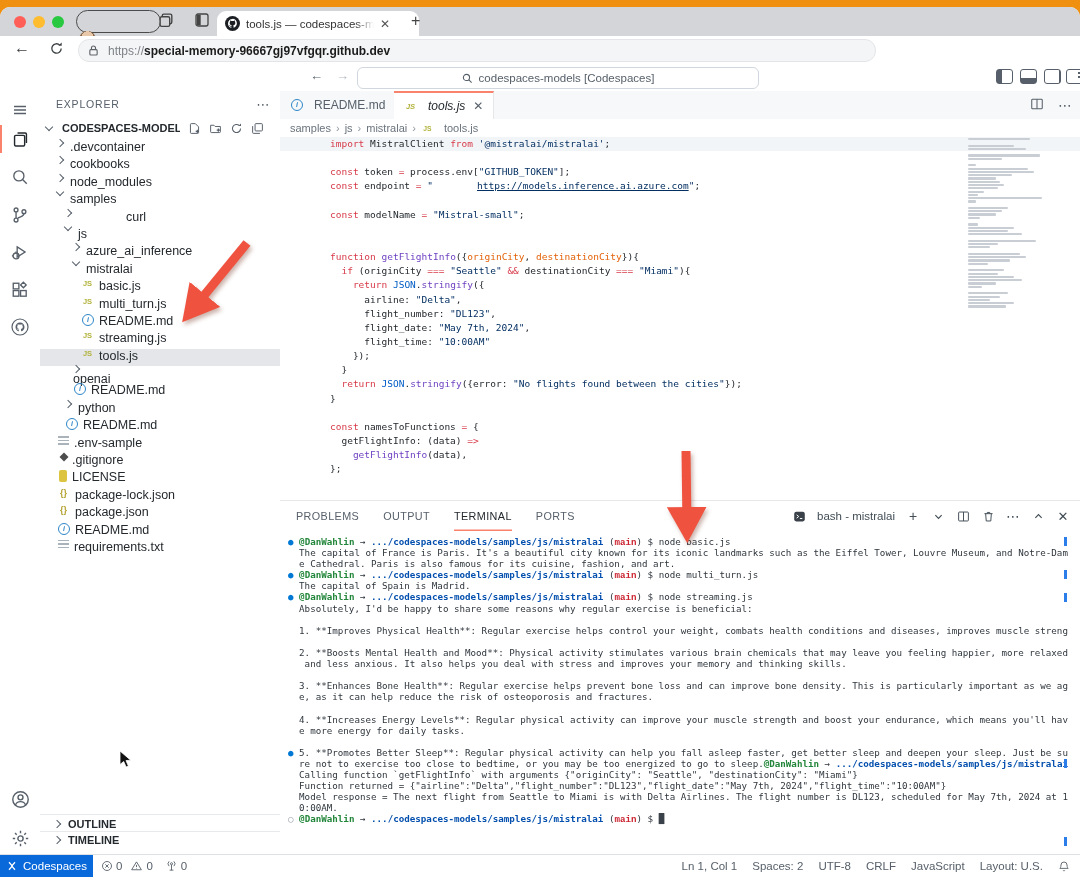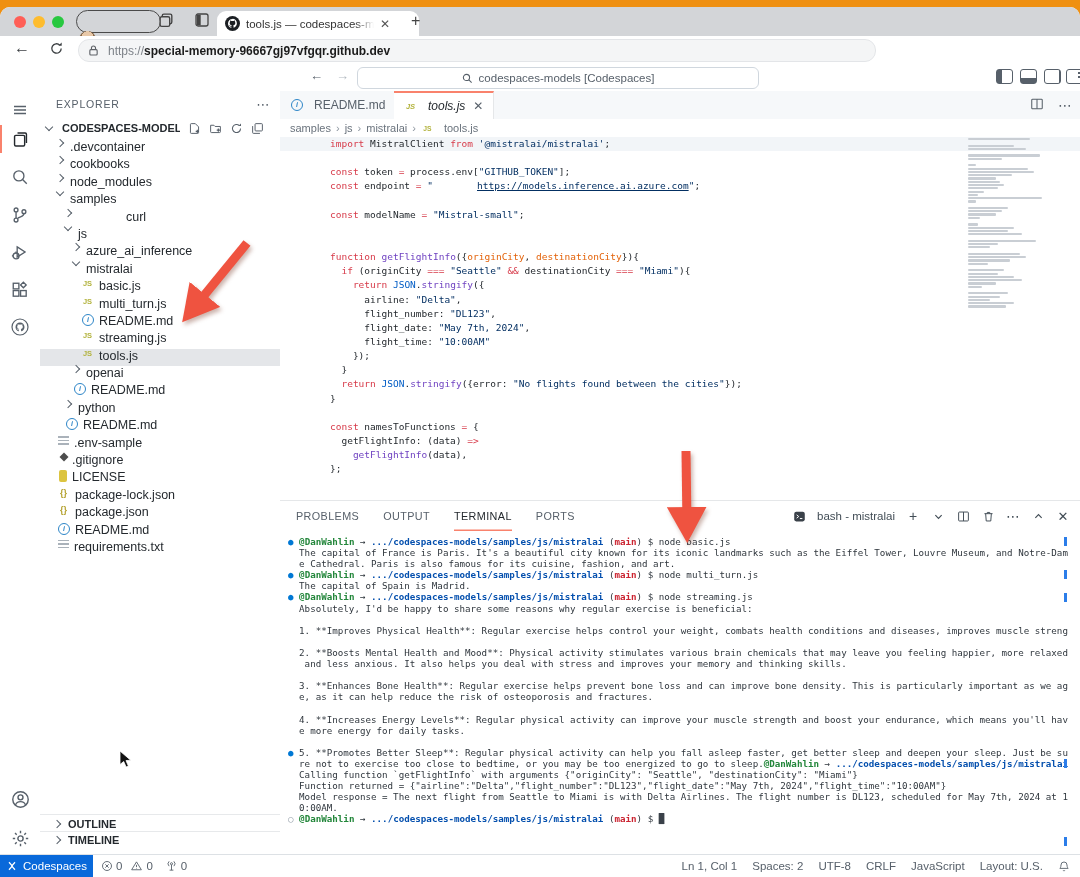--- a/index.html
+++ b/index.html
@@ -77,21 +77,21 @@
   
   .panel{position:absolute;left:280px;right:0;top:409px;bottom:0;background:#fff;border-top:1px solid #e5e7e9;}
   .ptabs{position:absolute;top:0;left:0;right:0;height:30px;display:flex;align-items:center;padding-left:16px;gap:24px;font-size:10.8px;letter-spacing:.4px;color:#57606a;}
   .ptab{height:100%;display:flex;align-items:center;}
   .ptab.active{color:#24292e;box-shadow:inset 0 -1.5px 0 #f9826c;}
   .pctrl{position:absolute;right:10px;top:0;height:30px;display:flex;align-items:center;gap:11px;color:#424d56;font-size:11.5px;}
   .pctrl .icn{display:flex;align-items:center;justify-content:center;width:14px;}
   .term{position:absolute;top:35px;left:8px;right:18px;font-family:"DejaVu Sans Mono",monospace;font-size:9.2px;}
   .tline{height:11.1px;line-height:11.1px;white-space:pre;}
   .tt-dot{color:#0078d4;}.tt-odot{color:#9aa4ae;}.tt-usr{color:#22863a;font-weight:bold;}
-  .tt-pth{color:#0550ae;font-weight:bold;}.tt-brn{color:#cb2431;font-weight:bold;}.tt-pln{color:#2f363d;}
+  .tt-pth{color:#0550ae;font-weight:bold;}.tt-brn{color:#cb2431;font-weight:bold;font-family:Liberation Mono, monospace;}.tt-pln{color:#2f363d;}
   .tt-cur{background:#3a4149;color:#3a4149;}
   .tdeco{position:absolute;right:13px;width:3px;height:9px;background:#2b7de9;}
   
   .statusbar{position:absolute;left:0;right:0;bottom:0;height:22px;background:#fff;border-top:1px solid #dde1e5;font-size:11.5px;color:#57606a;}
   .remote{position:absolute;left:0;top:0;bottom:0;width:93px;background:#0969da;color:#fff;display:flex;align-items:center;justify-content:center;gap:5px;font-size:11.5px;}
   .sb-left{position:absolute;left:101px;top:0;bottom:0;display:flex;align-items:center;gap:12px;}
   .sb-item{display:flex;align-items:center;gap:3px;}
   .sb-right{position:absolute;right:10px;top:0;bottom:0;display:flex;align-items:center;gap:15px;}
   
   .overlay{position:absolute;inset:0;pointer-events:none;z-index:50;}
@@ -371,21 +371,21 @@
             <span class="tlabel">README.md</span>
           </div>
           <div class="trow" style="padding-left: 41px;">
             <span class="fic fic-js">JS</span>
             <span class="tlabel">streaming.js</span>
           </div>
           <div class="trow sel" style="padding-left: 41px;">
             <span class="fic fic-js">JS</span>
             <span class="tlabel">tools.js</span>
           </div>
-          <div class="trow" style="padding-left: 33px;">
+          <div class="trow" style="padding-left: 33px; flex-direction: column;">
             <span class="chev"></span>
             <span class="tlabel">openai</span>
           </div>
           <div class="trow" style="padding-left: 33px;">
             <span class="fic fic-info">i</span>
             <span class="tlabel">README.md</span>
           </div>
           <div class="trow" style="padding-left: 25px;">
             <span class="chev"></span>
             <span class="tlabel">python</span>

